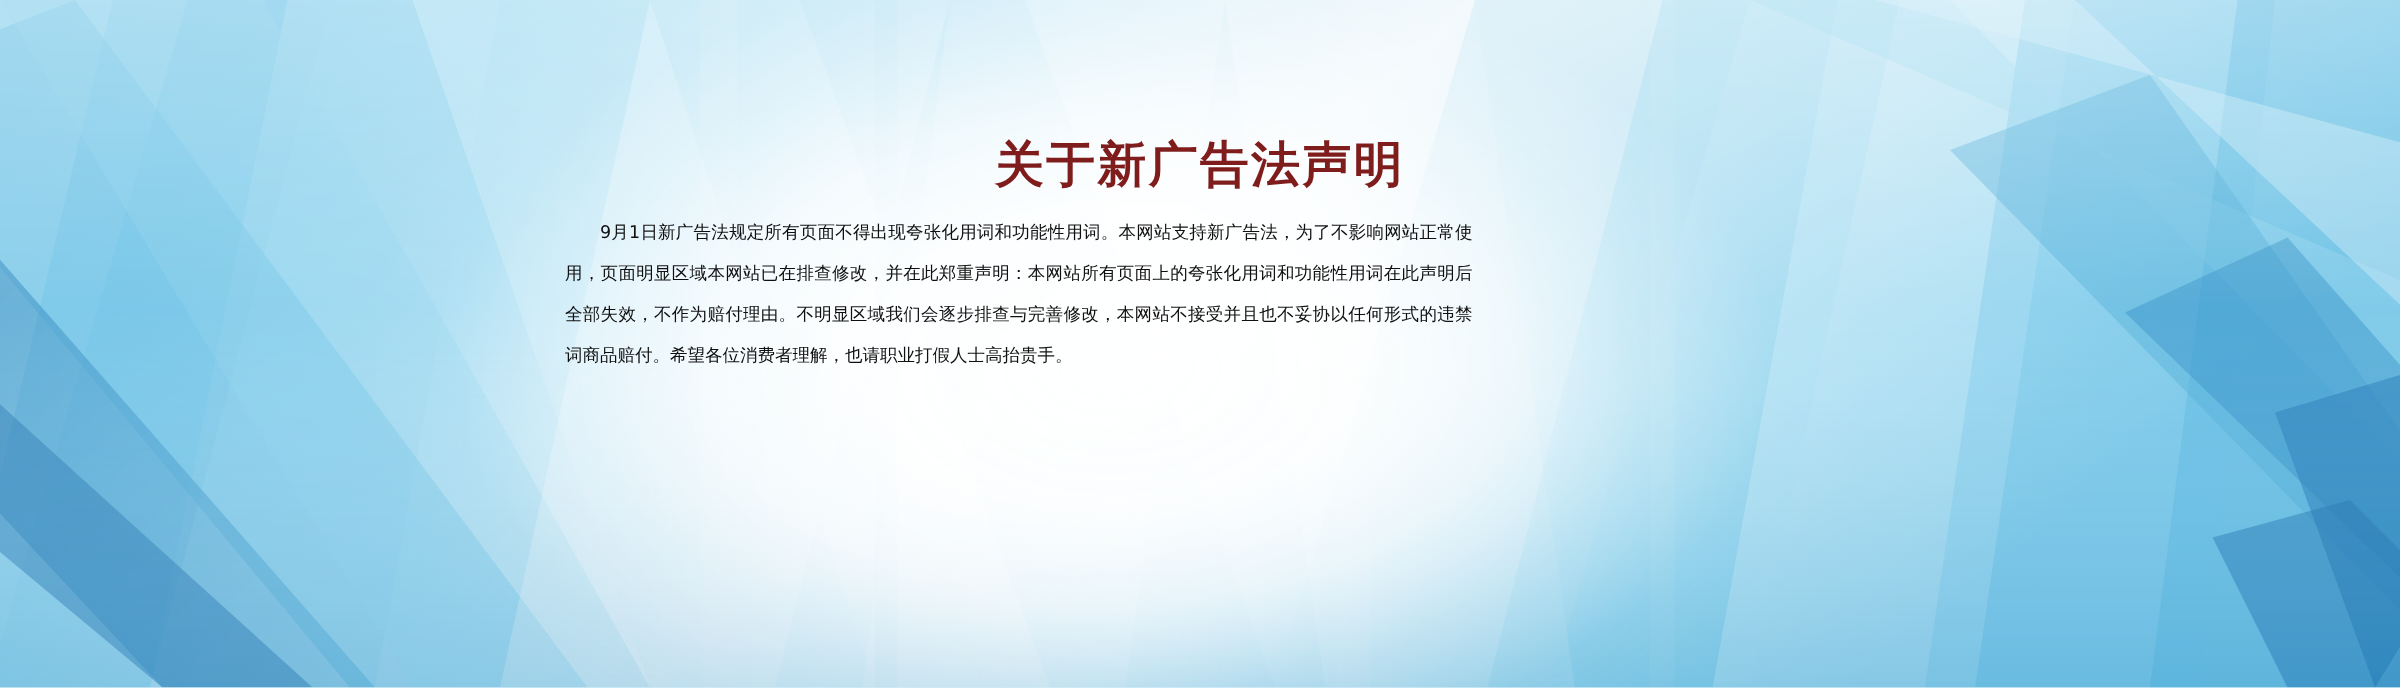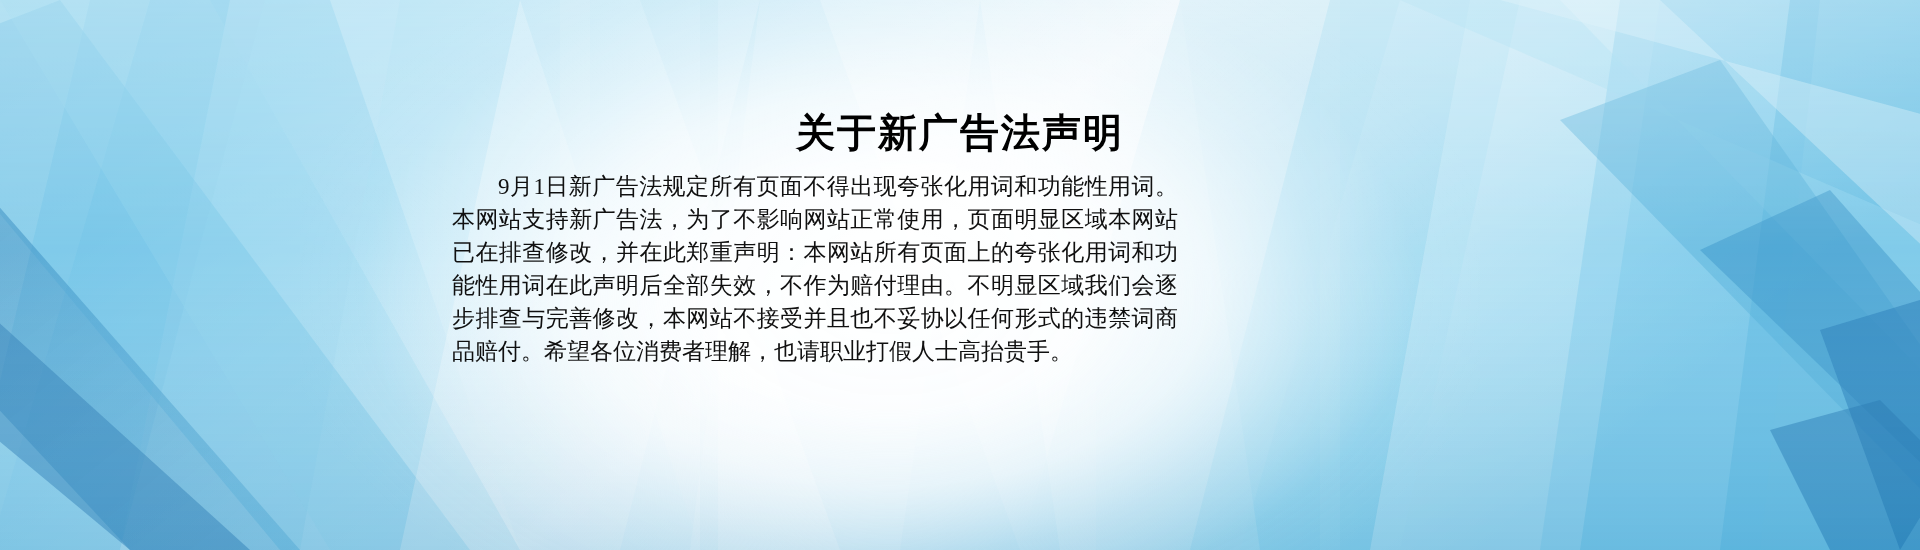--- a/index.html
+++ b/index.html
@@ -62,35 +62,34 @@
 
   .statement-title {
     position: absolute;
     left: 0;
     top: 84px;
     width: 1920px;
     text-align: center;
     font-size: 39px;
     font-weight: bold;
     letter-spacing: 2px;
-    color: #000000;
+    color: #7f1d1d;
     line-height: 1.2;
   }
 
   .statement-body {
     position: absolute;
     left: 452px;
     top: 170px;
     width: 726px;
     color: #101010;
-    font-size: 23px;
+    font-size: 14px;
     line-height: 33px;
     text-align: justify;
     text-justify: inter-ideograph;
-    font-family: Liberation Serif, serif;
   }
   .statement-body p {
     margin: 0;
   }
   .para-indent {
     text-indent: 2em;
   }
 </style>
 </head>
 <body>

